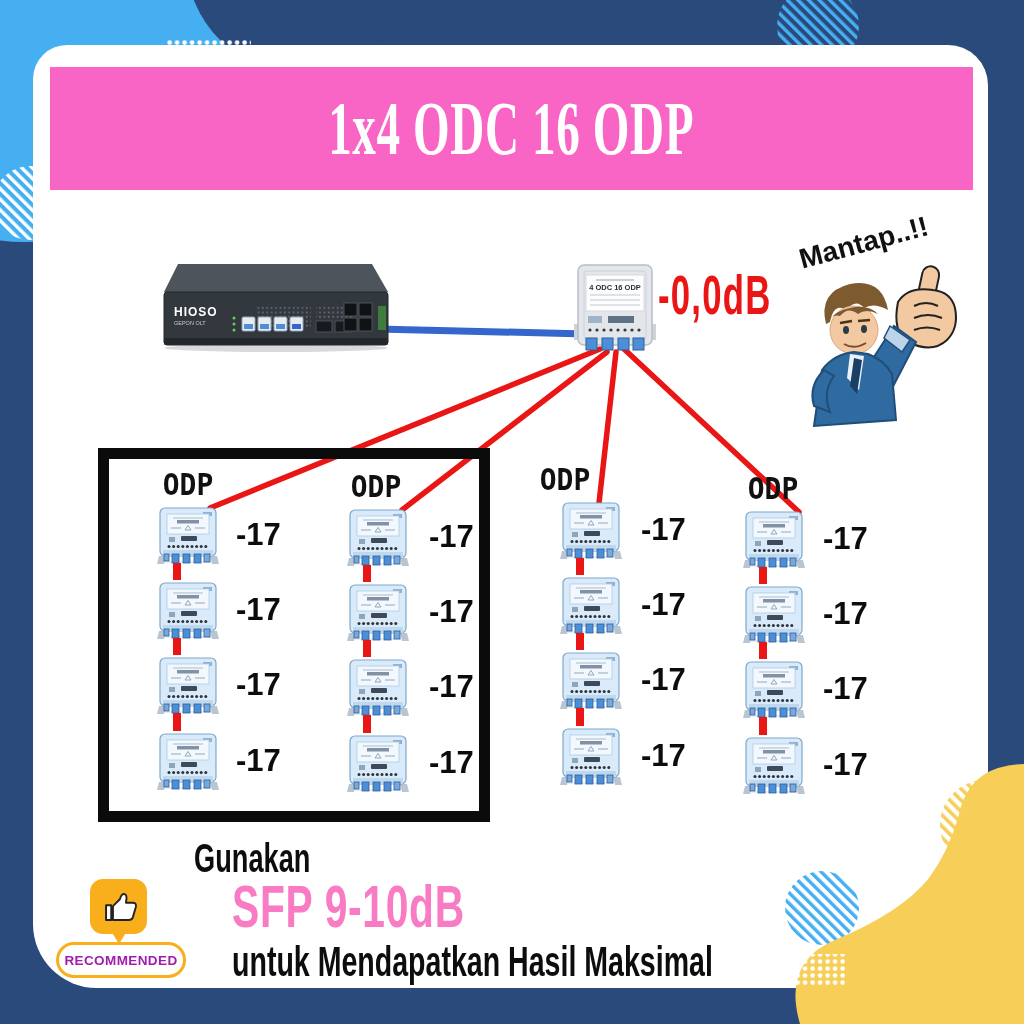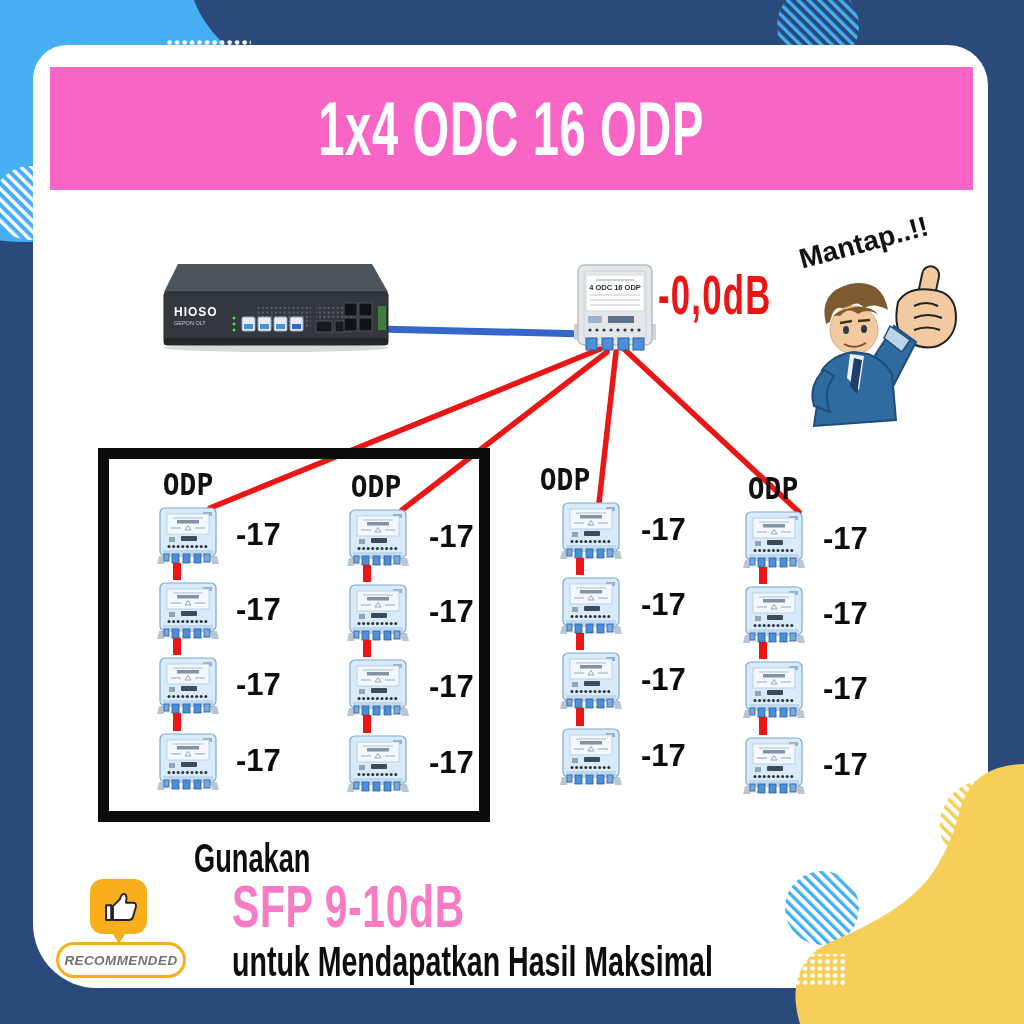--- a/index.html
+++ b/index.html
@@ -8,21 +8,21 @@
   }
   *{margin:0;padding:0;box-sizing:border-box}
   body{font-family:"Liberation Sans",sans-serif;background:#fff}
   .stage{position:relative;width:1024px;height:1024px;overflow:hidden;background:var(--navy)}
   .abs{position:absolute}
   svg{display:block}
 
   .card{position:absolute;left:33px;top:45px;width:955px;height:943px;background:#fff;
         border-radius:34px 40px 22px 64px;}
   .banner{position:absolute;left:50px;top:67px;width:923px;height:123px;background:var(--pink);
-          display:flex;align-items:center;justify-content:center;}
+          display:flex;align-items:center;justify-content:center;font-family:Liberation Serif, serif;}
   .banner-title{color:#fff;font-weight:700;font-size:76px;letter-spacing:1px;white-space:nowrap;
           transform:scaleX(.62);}
 
   .loss-label{position:absolute;left:658px;top:262px;color:var(--red);font-weight:700;font-size:56px;
           white-space:nowrap;transform:scaleX(.62);transform-origin:left top;letter-spacing:2px;}
 
   .mantap-text{position:absolute;left:800px;top:244px;width:190px;color:#111;font-weight:700;
           font-size:28px;transform:rotate(-15deg);transform-origin:left center;white-space:nowrap;}
 
   .black-frame{position:absolute;left:98px;top:448px;width:392px;height:374px;border:11px solid #0b0b0b;}
@@ -42,21 +42,21 @@
   .footer-line3{position:absolute;left:232px;top:938px;font-weight:700;font-size:42px;color:#0d0d0d;
           transform:scaleX(.68);transform-origin:left top;white-space:nowrap;}
 
   .badge-bubble{position:absolute;left:90px;top:879px;width:57px;height:55px;background:var(--badge);
           border-radius:13px;display:flex;align-items:center;justify-content:center;}
   .badge-tail{position:absolute;left:111px;top:931px;width:0;height:0;
           border-left:8px solid transparent;border-right:8px solid transparent;
           border-top:13px solid var(--badge);}
   .badge-pill{position:absolute;left:56px;top:942px;width:130px;height:36px;background:#fff;
           border:3.5px solid var(--badge);border-radius:18px;display:flex;align-items:center;justify-content:center;}
-  .badge-pill span{font-weight:700;font-size:13.5px;letter-spacing:.4px;color:#737373;font-style:italic;}
+  .badge-pill span{font-weight:700;font-size:13.5px;letter-spacing:.4px;color:#a21caf;}
 </style>
 </head>
 <body>
 
 <div class="stage">
 
   <svg class="abs" width="1024" height="1024" viewBox="0 0 1024 1024" style="left:0;top:0">
     <defs>
       <pattern id="dotsW" width="7.5" height="7" patternUnits="userSpaceOnUse">
         <circle cx="2.6" cy="2.6" r="2.3" fill="#fff"></circle>

